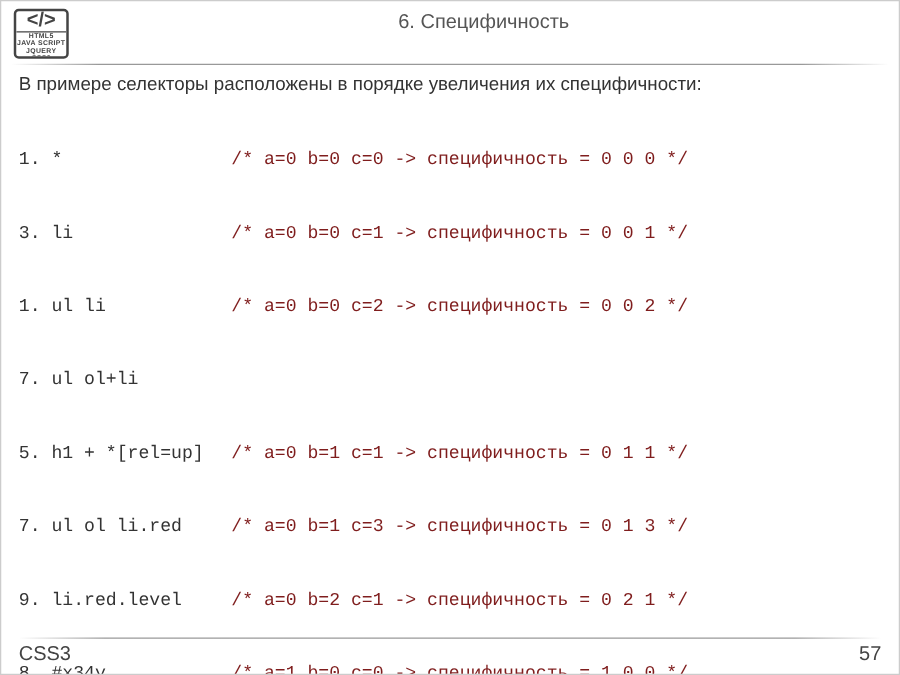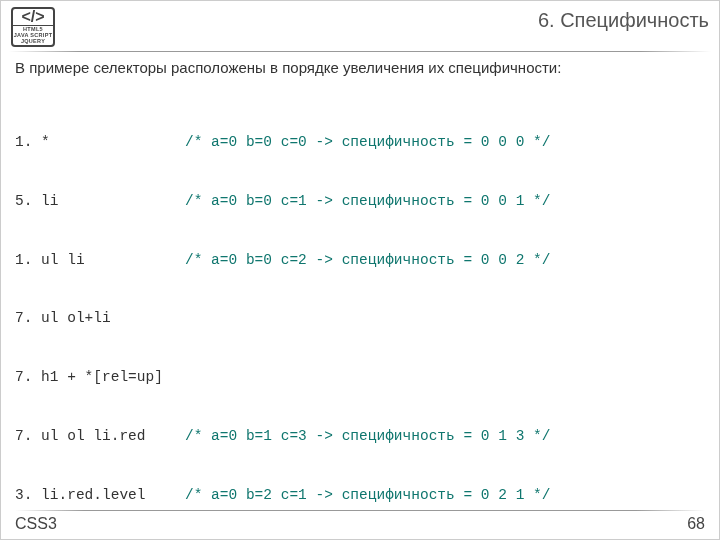--- a/index.html
+++ b/index.html
@@ -46,43 +46,43 @@
     flex-direction: column;
     justify-content: center;
     align-items: center;
     gap: 0;
     line-height: 1.1;
     font-size: 5.5px;
     letter-spacing: 0.3px;
   }
   .title {
     flex: 1;
-    text-align: right;
-    font-size: 20px;
+    text-align: center;
+    font-size: 16px;
     color: #555;
     padding-top: 2px;
   }
   .hr { height: 1px; background: linear-gradient(to right, transparent 0, #999 10%, #999 90%, transparent 100%); margin: 0 8px 6px 8px; }
   .content {
     padding: 0 14px;
     font-size: 15px;
     line-height: 1.35;
     color: #333;
   }
-  .intro { text-align: justify; margin-bottom: 16px; }
+  .intro { text-align: justify; margin-bottom: 2px; }
   .code-block {
     font-family: "Courier New", monospace;
     font-size: 14.5px;
     white-space: pre;
     line-height: 1.35;
     color: #333;
   }
   .code-line { display: flex; }
   .sel { width: 170px; flex: 0 0 170px; }
-  .cmt { color: #0f766e; }
+  .cmt { color: #7f1d1d; }
   .footer {
     position: absolute;
     left: 0; right: 0; bottom: 0;
     padding: 4px 14px 6px 14px;
   }
   .footer .hr { margin: 0 0 4px 0; }
   .footer-row {
     display: flex;
     justify-content: space-between;
     font-size: 16px;
@@ -104,31 +104,31 @@
   </div>
   <div class="title">6. Специфичность</div>
 </div>
 <div class="hr"></div>
 
 <div class="content">
   <div class="intro">В примере селекторы расположены в порядке увеличения их специфичности:</div>
 
   <div class="code-block">
     <div class="code-line"><span class="sel">1. *</span><span class="cmt">/* a=0 b=0 c=0 -&gt; специфичность = 0 0 0 */</span></div>
-    <div class="code-line"><span class="sel">5. li</span><span class="cmt">/* a=0 b=0 c=1 -&gt; специфичность = 0 0 1 */</span></div>
+    <div class="code-line"><span class="sel">3. li</span><span class="cmt">/* a=0 b=0 c=1 -&gt; специфичность = 0 0 1 */</span></div>
     <div class="code-line"><span class="sel">1. ul li</span><span class="cmt">/* a=0 b=0 c=2 -&gt; специфичность = 0 0 2 */</span></div>
     <div class="code-line"><span class="sel">7. ul ol+li</span></div>
-    <div class="code-line"><span class="sel">7. h1 + *[rel=up]</span></div>
+    <div class="code-line"><span class="sel">5. h1 + *[rel=up]</span><span class="cmt">/* a=0 b=1 c=1 -&gt; специфичность = 0 1 1 */</span></div>
     <div class="code-line"><span class="sel">7. ul ol li.red</span><span class="cmt">/* a=0 b=1 c=3 -&gt; специфичность = 0 1 3 */</span></div>
-    <div class="code-line"><span class="sel">3. li.red.level</span><span class="cmt">/* a=0 b=2 c=1 -&gt; специфичность = 0 2 1 */</span></div>
+    <div class="code-line"><span class="sel">9. li.red.level</span><span class="cmt">/* a=0 b=2 c=1 -&gt; специфичность = 0 2 1 */</span></div>
     <div class="code-line"><span class="sel">8. #x34y</span><span class="cmt">/* a=1 b=0 c=0 -&gt; специфичность = 1 0 0 */</span></div>
     
   </div>
 
 </div>
 
 <div class="footer">
   <div class="hr"></div>
   <div class="footer-row">
     <span>CSS3</span>
-    <span>68</span>
+    <span>57</span>
   </div>
 </div>
 
 </body></html>

